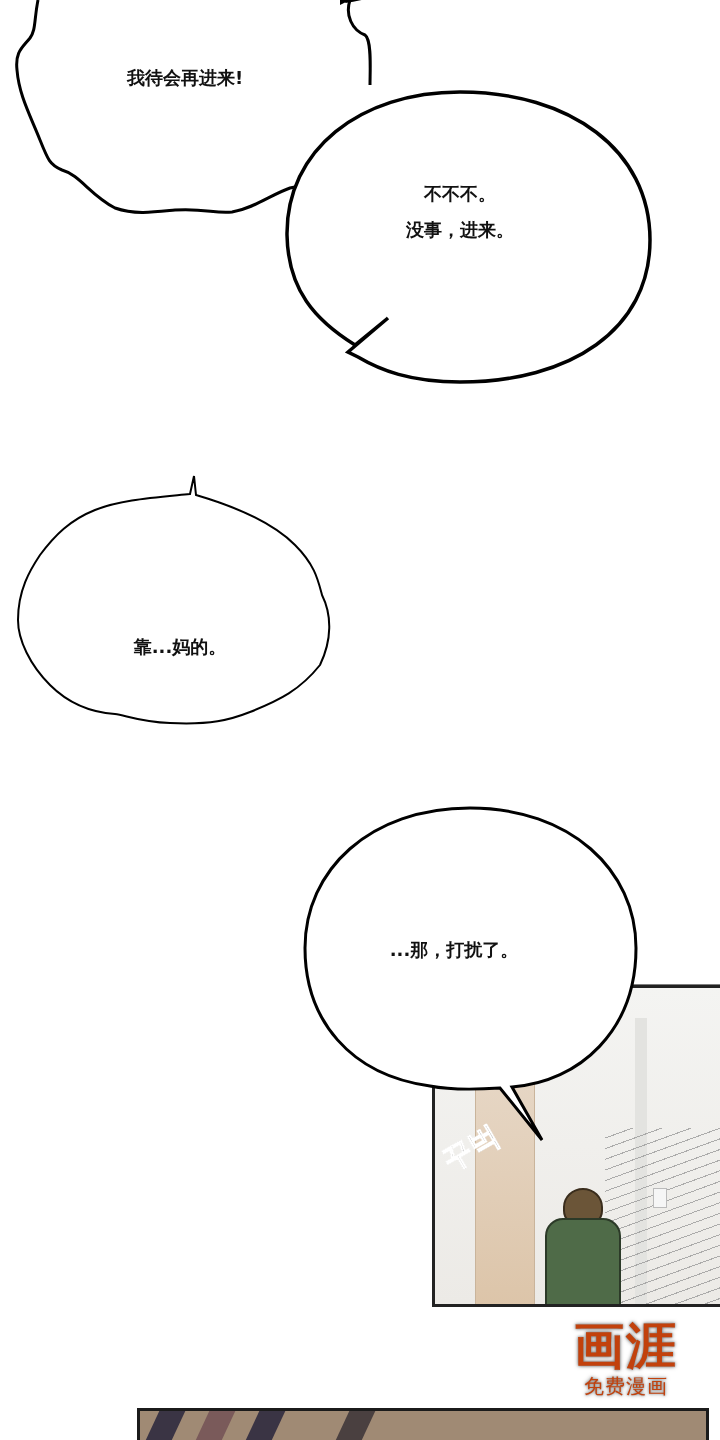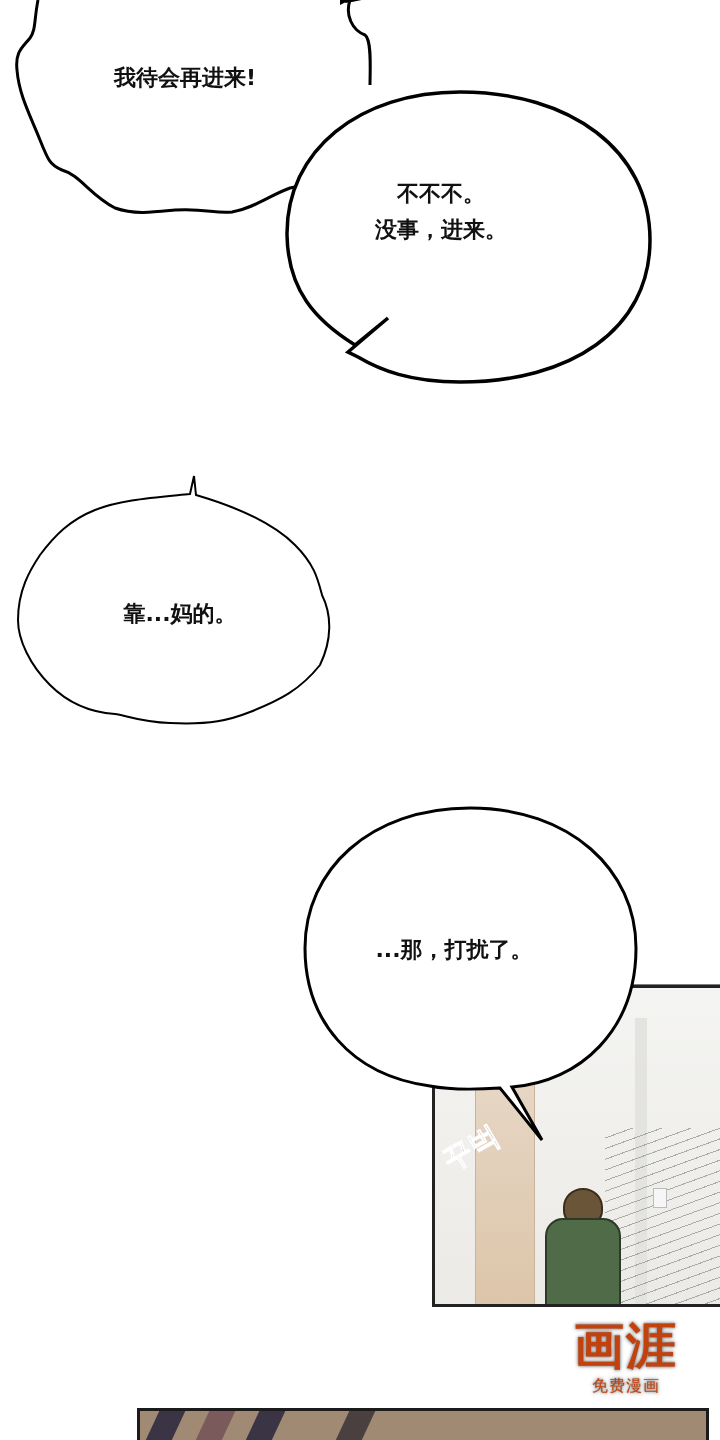--- a/index.html
+++ b/index.html
@@ -3,21 +3,21 @@
   <meta charset="utf-8">
   <style>
     html, body { margin: 0; padding: 0; }
     body {
       width: 720px; height: 1440px; position: relative; overflow: hidden;
       background: #ffffff;
       font-family: "DejaVu Sans", sans-serif;
     }
     .layer { position: absolute; left: 0; top: 0; width: 720px; height: 1440px; }
     .txt {
-      position: absolute; color: #111; font-weight: bold; font-size: 22px;
+      position: absolute; color: #111; font-weight: bold; font-size: 18px;
       text-align: center; line-height: 36px; white-space: nowrap;
     }
     .panel { position: absolute; overflow: hidden; }
     #panel1 {
       left: 432px; top: 985px; width: 300px; height: 316px;
       border-left: 3px solid #222; border-bottom: 3px solid #222; border-top: 3px solid #222;
       background: linear-gradient(180deg, #f4f4f2 0%, #eceae6 100%);
     }
     .door {
       position: absolute; left: 40px; top: 95px; width: 58px; height: 230px;
@@ -59,21 +59,21 @@
     .hair-strip {
       position: absolute; top: 0; height: 40px; width: 26px; background: #3a3444;
       transform: skewX(-25deg);
     }
     .watermark {
       position: absolute; left: 566px; top: 1318px; width: 120px; text-align: center;
       color: #c2410c;
       text-shadow: 0 0 4px #777, 0 0 2px #888;
     }
     .wm-logo { font-size: 50px; font-weight: bold; line-height: 56px; letter-spacing: 2px; }
-    .wm-sub { font-size: 16px; line-height: 24px; letter-spacing: 1px; }
+    .wm-sub { font-size: 20px; line-height: 24px; letter-spacing: 1px; }
   </style>
 </head>
 <body>
 
 <svg class="layer" viewBox="0 0 720 1440">
 
   <path d="M38 0 C34 20 36 30 30 38 C22 48 15 52 17 70 C19 95 30 115 40 140 C48 160 50 165 62 170 C80 175 90 195 115 208 C135 215 155 212 175 210 C205 208 215 214 232 212 C255 208 270 195 290 188 L300 186
            M350 0 C345 15 352 30 365 35 C372 40 370 70 370 85" fill="#fff" stroke="#000" stroke-width="3"></path>
   <path d="M340 0 L350 0 L340 5 Z" fill="#000"></path>
   <path d="M345 0 C360 -2 370 -5 380 -8" stroke="#000" stroke-width="6" fill="none"></path>
@@ -102,25 +102,25 @@
 <div class="panel" id="panel2">
   <div class="hair-strip" style="left:10px;"></div>
   <div class="hair-strip" style="left:60px;background:#7a5a5a;"></div>
   <div class="hair-strip" style="left:110px;"></div>
   <div class="hair-strip" style="left:200px;background:#4a4040;"></div>
 </div>
 
 <div class="txt" style="left:60px; top:60px; width:250px;">
   <div>我待会再进来!</div>
 </div>
-<div class="txt" style="left:321px; top:176px; width:240px;">
+<div class="txt" style="left:340px; top:176px; width:240px;">
   <div>不不不。</div>
   <div>没事，进来。</div>
 </div>
-<div class="txt" style="left:80px; top:596px; width:200px;">
+<div class="txt" style="left:80px; top:629px; width:200px;">
   <div>靠...妈的。</div>
 </div>
 <div class="txt" style="left:334px; top:932px; width:240px;">
   <div>...那，打扰了。</div>
 </div>
 
 <div class="watermark">
   <div class="wm-logo">画涯</div>
   <div class="wm-sub">免费漫画</div>
 </div>

